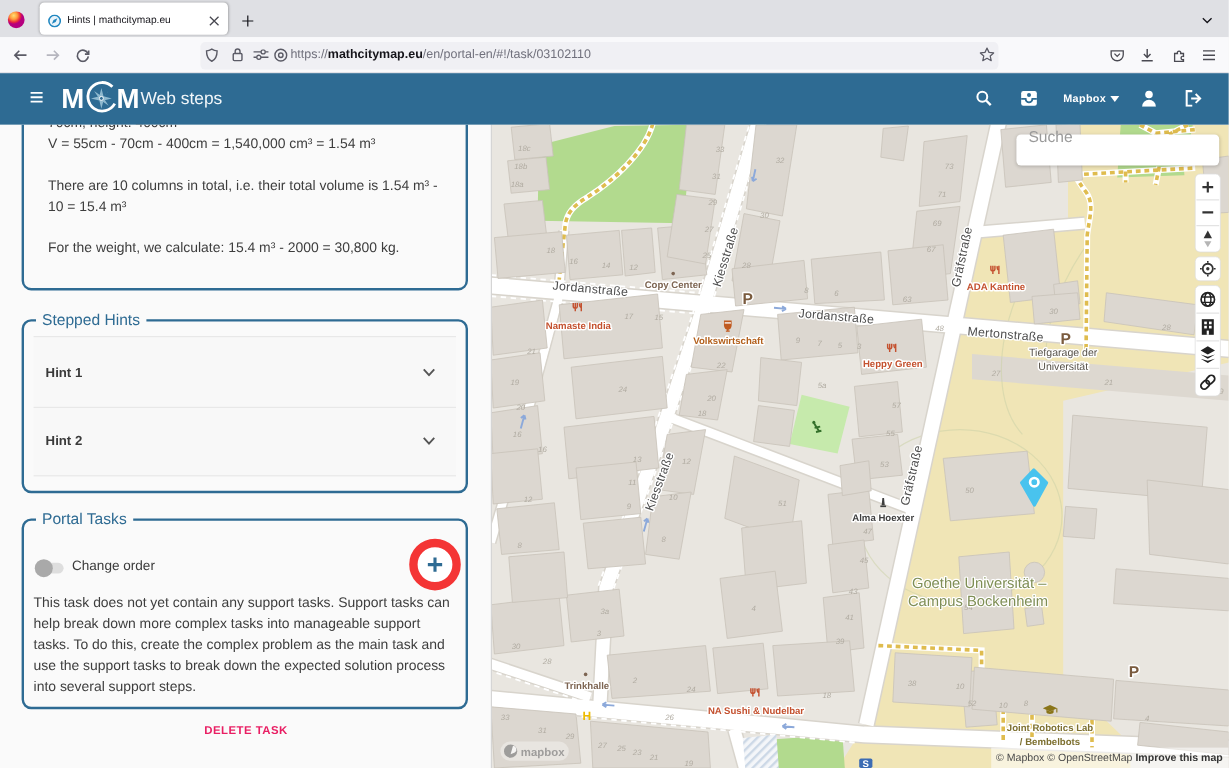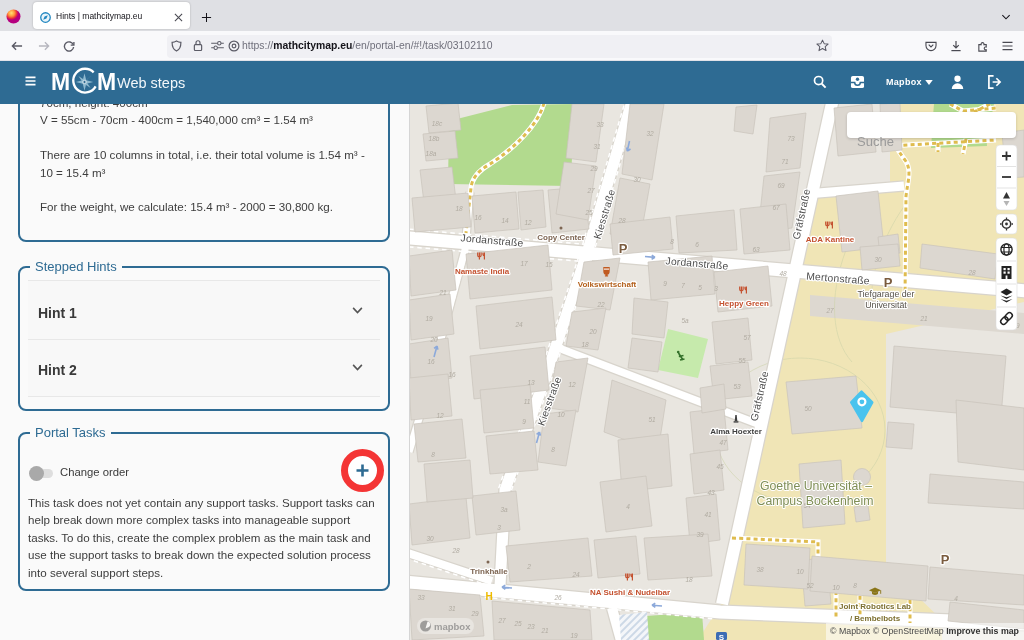--- a/index.html
+++ b/index.html
@@ -12,21 +12,21 @@
   #tabtitle { left:56px; top:11px; font-size:8.5px; color:#15141a; }
   #urlrow { left:0; top:31px; width:1024px; height:30px; background:#f9f9fb; border-bottom:1px solid #e2e2e8; }
   #urlfield { left:167px; top:34.5px; width:665px; height:23px; background:#f0f0f4; border-radius:4px; }
   #appbar { left:0; top:61px; width:1024px; height:43px; background:#2e6b93; }
 
   #panel { left:0; top:104px; width:409px; height:536px; background:#fafafa; overflow:hidden; }
   #panel > * { position:absolute; }
   .fieldset { border:2px solid #2e6b93; border-radius:8px; }
   .legend { background:#fafafa; padding:0 5px; font-size:13px; font-weight:normal; color:#2e6b93; }
   .ptext { font-size:11.6px; color:#3d3d3d; line-height:17.4px; }
-  .hinttitle { font-size:14px; font-weight:bold; color:#3a3a3a; }
+  .hinttitle { font-size:11px; font-weight:bold; color:#3a3a3a; }
 
   #map { left:410px; top:104px; width:614px; height:536px; background:#e9e6e0; overflow:hidden; }
   #map > * { position:absolute; }
   #vsep { left:409px; top:104px; width:1px; height:536px; background:#d5d5d5; }
 </style>
 </head>
 <body>
 
 <div class="abs" id="tabbar"></div>
 <div class="abs" id="tab"></div>
@@ -163,20 +163,21 @@
   <div class="fieldset" style="left:18px;top:328px;width:372px;height:159px;"></div>
   <div class="legend" style="left:30px;top:321px;">Portal Tasks</div>
   <div style="left:30px;top:364.5px;width:23px;height:9px;background:#dedede;border-radius:5px"></div>
   <div style="left:29px;top:361.5px;width:15px;height:15px;background:#a9a9a9;border-radius:50%"></div>
   <div style="left:60px;top:362px;font-size:11.3px;color:#3a3a3a">Change order</div>
   <div style="left:341px;top:345px;width:43px;height:43px;border:7.5px solid #f43535;border-radius:50%;background:#fff"></div>
   <svg style="left:356px;top:360px" width="13" height="13" viewBox="0 0 13 13">
       <path d="M6.5,0.5 V12.5 M0.5,6.5 H12.5" stroke="#2e6b93" stroke-width="2.6"></path>
     </svg>
   <div class="ptext" style="left:28px;top:390px;width:352px">This task does not yet contain any support tasks. Support tasks can<br>help break down more complex tasks into manageable support<br>tasks. To do this, create the complex problem as the main task and<br>use the support tasks to break down the expected solution process<br>into several support steps.</div>
+  <div style="left:0;top:500px;width:410px;text-align:center;font-size:9.5px;font-weight:bold;color:#e91e63;letter-spacing:0.4px">DELETE TASK</div>
 </div>
 
 <div class="abs" id="map">
 <svg style="left:0;top:0" width="614" height="536" viewBox="410 104 614 536" font-family="Liberation Sans, sans-serif">
   <defs>
     <pattern id="hatch" width="5" height="5" patternTransform="rotate(45)" patternUnits="userSpaceOnUse">
       <rect width="5" height="5" fill="#f4f6f9"></rect>
           <rect width="2" height="5" fill="#ccd8e6"></rect>
     </pattern>
   </defs>
@@ -557,15 +558,15 @@
     <path d="M1000.5,295.5 L1006.5,299 L1012.5,295.5 L1006.5,297.2 Z" fill="#222"></path>
     <path d="M1000.5,299 L1006.5,302.5 L1012.5,299 L1006.5,300.7 Z" fill="#222"></path>
     <g transform="rotate(-45 1006.5 318.5)" fill="none" stroke="#222" stroke-width="1.5">
       <rect x="999.5" y="315.7" width="8" height="5.6" rx="2.8"></rect>
       <rect x="1005.5" y="315.7" width="8" height="5.6" rx="2.8"></rect>
     </g>
   </g>
 </svg>
 
   <div style="left:437px;top:8px;width:169px;height:26px;background:#fff;border-radius:4px;box-shadow:0 1px 3px rgba(0,0,0,.18)"></div>
-  <div style="left:447px;top:30px;font-size:13px;color:#9a9a9a">Suche</div>
+  <div style="left:447px;top:2px;font-size:13px;color:#9a9a9a">Suche</div>
 </div>
 <div class="abs" id="vsep"></div>
 
 </body></html>

